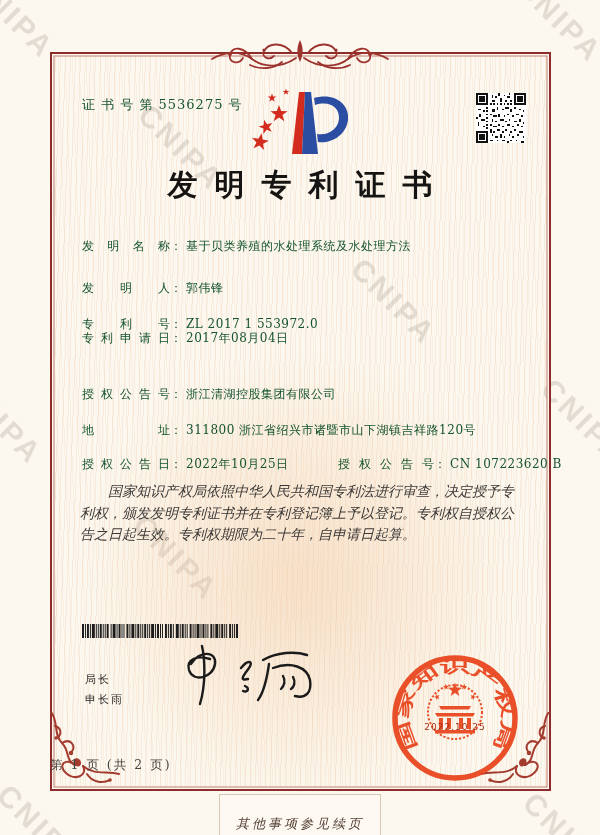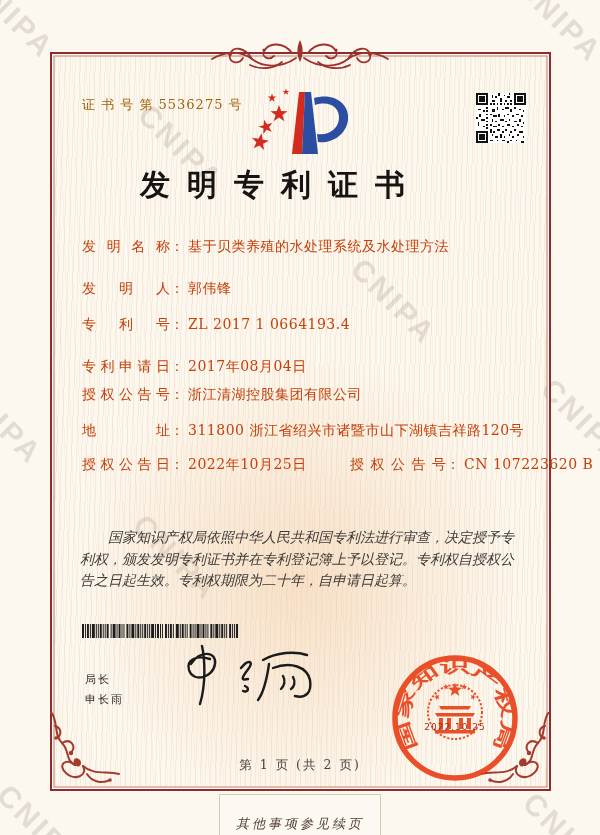--- a/index.html
+++ b/index.html
@@ -24,47 +24,47 @@
     z-index:2;
   }
   .frame-pattern{
     position:absolute;inset:3px;
     background:
       radial-gradient(ellipse 65% 45% at 50% 72%, rgba(242,200,160,0.5), rgba(242,200,160,0.0) 70%),
       repeating-linear-gradient(92deg, rgba(222,166,120,0.16) 0 1px, rgba(0,0,0,0) 1px 5px),
       repeating-linear-gradient(88deg, rgba(222,166,120,0.10) 0 1px, rgba(0,0,0,0) 1px 7px);
     pointer-events:none;
   }
-  .cert-no{position:absolute;left:82px;top:96px;font-size:13px;letter-spacing:1px;color:#a16207;z-index:5;}
+  .cert-no{position:absolute;left:82px;top:96px;font-size:13px;letter-spacing:1px;color:#14532d;z-index:5;}
   .logo{position:absolute;left:242px;top:84px;z-index:5;}
   .qr{position:absolute;left:476px;top:93px;width:50px;height:50px;z-index:5;}
   .title{
-    position:absolute;left:50px;top:165px;width:445px;text-align:center;
+    position:absolute;left:50px;top:165px;width:500px;text-align:center;
     font-size:30px;font-weight:bold;letter-spacing:17px;padding-left:17px;box-sizing:border-box;
     color:#151413;z-index:5;
   }
-  .field-row{position:absolute;left:82px;width:450px;font-size:14px;color:#c2410c;z-index:5;white-space:nowrap;}
+  .field-row{position:absolute;left:82px;width:450px;font-size:12px;color:#14532d;z-index:5;white-space:nowrap;}
   .field-label{display:inline-block;width:88px;text-align:justify;text-align-last:justify;vertical-align:bottom;}
   .field-label.wide{width:96px;}
   .colon{display:inline-block;margin-right:4px;}
   .field-value{letter-spacing:0.5px;}
   .field-value.fixed{display:inline-block;width:152px;}
-  .second-pair{margin-left:10px;}
+  .second-pair{}
   .body-text{
     position:absolute;left:80px;top:481px;width:444px;z-index:5;
-    font-size:14px;line-height:1.55;color:#3c3937;font-style:italic;margin-top:46px;
+    font-size:14px;line-height:1.55;color:#3c3937;font-style:italic;
   }
   .body-text p{margin:0 0 3px 0;text-indent:2em;}
   .barcode{position:absolute;left:82px;top:624px;z-index:5;}
   .minister{position:absolute;left:85px;top:669px;z-index:5;
     font-family:"Liberation Sans","DejaVu Sans",sans-serif;
     font-size:11px;color:#2a2a2a;letter-spacing:2px;line-height:1.85;}
   .signature{position:absolute;left:165px;top:638px;z-index:6;}
   .seal{position:absolute;left:375px;top:640px;width:160px;height:160px;z-index:7;opacity:0.93;}
-  .page-info{position:absolute;left:50px;top:757px;width:500px;text-align:center;font-size:12.5px;color:#46423e;letter-spacing:2px;z-index:5;}
+  .page-info{position:absolute;left:50px;top:757px;width:500px;text-align:left;font-size:12.5px;color:#46423e;letter-spacing:2px;z-index:5;}
   .footer-note{
     position:absolute;left:0;top:794px;width:600px;text-align:center;z-index:5;
   }
   .footer-note span{
     display:inline-block;border:1px solid #d8c9b4;padding:20px 16px;
     font-size:13px;font-style:italic;color:#574237;letter-spacing:3px;background:rgba(253,249,241,.6);
   }
   .ornament-top{position:absolute;left:205px;top:36px;z-index:4;}
   .corner{position:absolute;z-index:4;}
   .corner.bl{left:40px;top:712px;}
@@ -183,23 +183,23 @@
 
 <div class="title">发明专利证书</div>
 
 <div class="field-row" style="top:238px">
   <span class="field-label">发明名称</span><span class="colon">：</span><span class="field-value">基于贝类养殖的水处理系统及水处理方法</span>
 </div>
 <div class="field-row" style="top:280px">
   <span class="field-label">发明人</span><span class="colon">：</span><span class="field-value">郭伟锋</span>
 </div>
 <div class="field-row" style="top:316px">
-  <span class="field-label">专利号</span><span class="colon">：</span><span class="field-value">ZL 2017 1 0664193.4</span>
-</div>
-<div class="field-row" style="top:358px">
+  <span class="field-label">专利号</span><span class="colon">：</span><span class="field-value">ZL 2017 1 553972.0</span>
+</div>
+<div class="field-row" style="top:330px">
   <span class="field-label">专利申请日</span><span class="colon">：</span><span class="field-value">2017年08月04日</span>
 </div>
 <div class="field-row" style="top:386px">
   <span class="field-label">授权公告号</span><span class="colon">：</span><span class="field-value">浙江清湖控股集团有限公司</span>
 </div>
 <div class="field-row" style="top:422px">
   <span class="field-label">地址</span><span class="colon">：</span><span class="field-value">311800 浙江省绍兴市诸暨市山下湖镇吉祥路120号</span>
 </div>
 <div class="field-row" style="top:456px">
   <span class="field-label">授权公告日</span><span class="colon">：</span><span class="field-value fixed">2022年10月25日</span><span class="second-pair"><span class="field-label wide">授权公告号</span><span class="colon">：</span><span class="field-value">CN 107223620 B</span></span>

